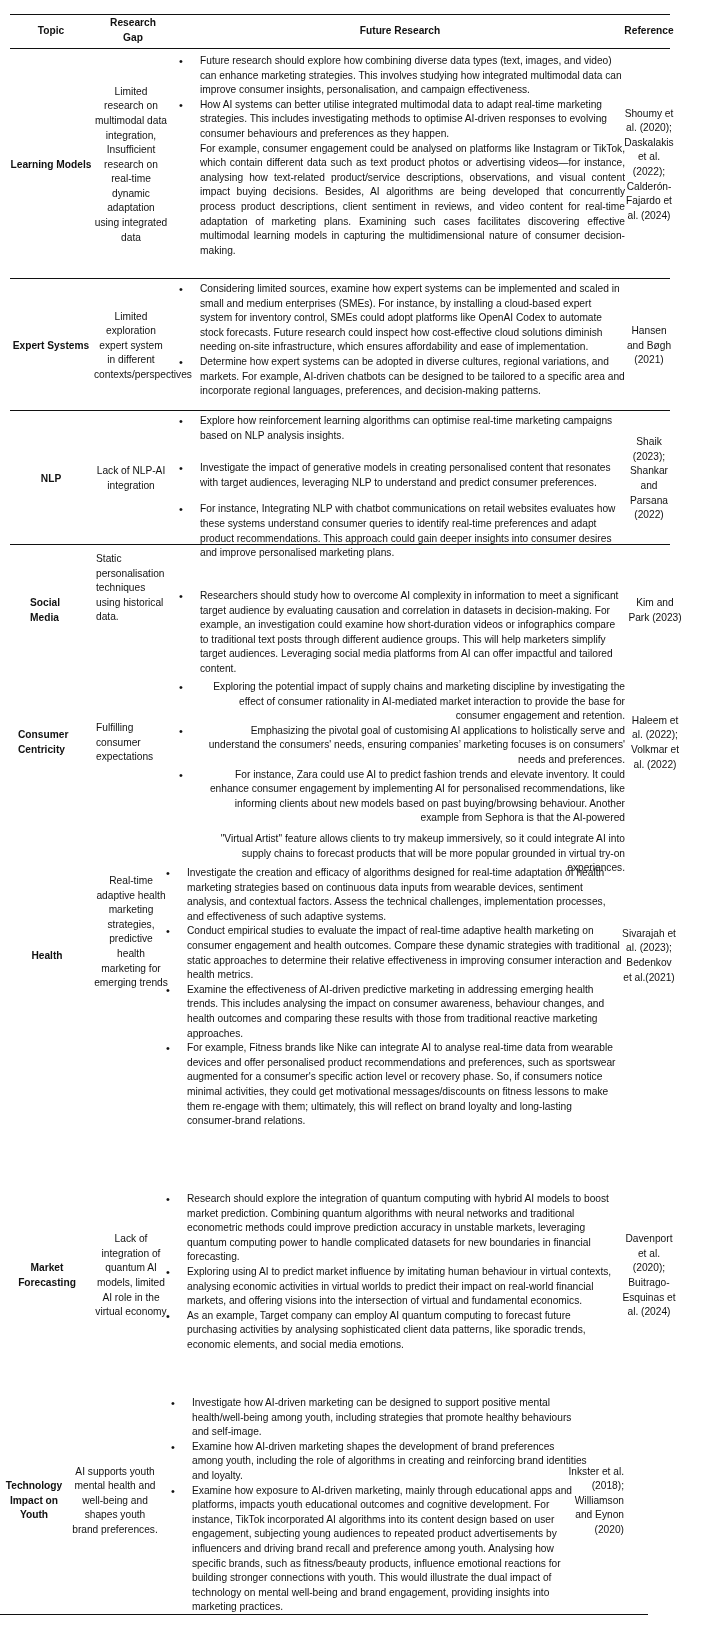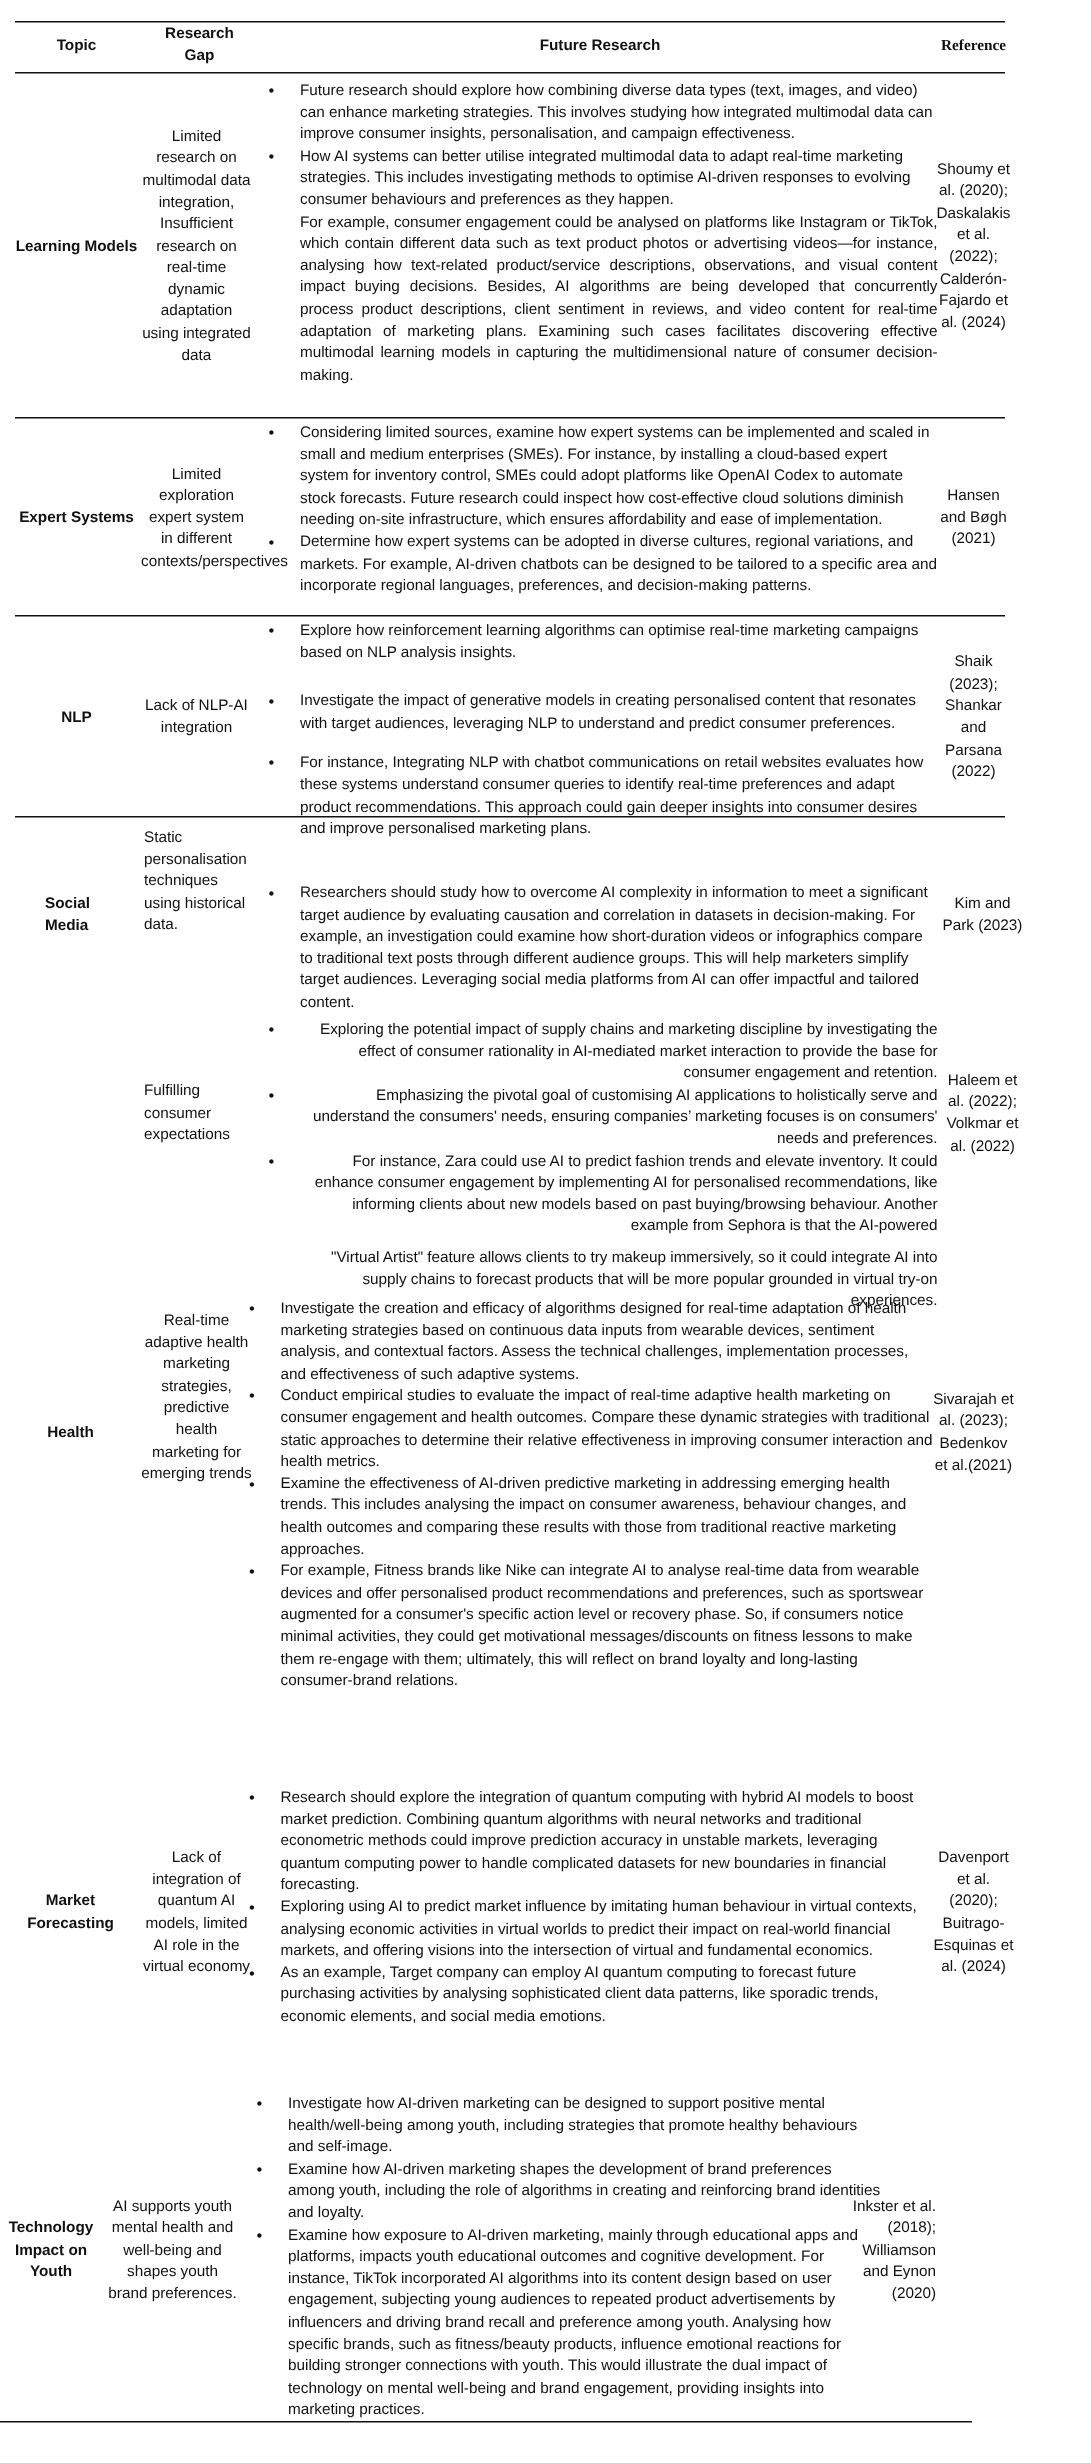--- a/index.html
+++ b/index.html
@@ -32,21 +32,21 @@
 <body>
 
 <div class="tbl">
 
   <div class="hline" style="top:0;"></div>
 
   <div class="row" style="top:2px;height:30px;">
     <div class="cell c-topic hdr vcenter" style="top:0;height:30px;">Topic</div>
     <div class="cell c-gap hdr vcenter" style="top:0;height:30px;width:66px;left:90px;">Research Gap</div>
     <div class="cell hdr vcenter" style="left:165px;width:450px;text-align:center;top:0;height:30px;">Future Research</div>
-    <div class="cell c-ref hdr vcenter" style="top:0;height:30px;font-family:Liberation Serif, serif;">Reference</div>
+    <div class="cell c-ref hdr vcenter" style="top:0;height:30px;">Reference</div>
   </div>
   <div class="hline" style="top:34px;"></div>
 
   <div class="row" style="top:38px;height:226px;">
     <div class="cell c-topic vcenter hdr" style="top:0;height:226px;">Learning Models</div>
     <div class="cell c-gap vcenter" style="top:0;height:226px;">Limited research on multimodal data integration, Insufficient research on real-time dynamic adaptation using integrated data</div>
     <div class="cell c-fr" style="top:2px;">
       <ul>
         <li>Future research should explore how combining diverse data types (text, images, and video) can enhance marketing strategies. This involves studying how integrated multimodal data can improve consumer insights, personalisation, and campaign effectiveness.</li>
         <li>How AI systems can better utilise integrated multimodal data to adapt real-time marketing strategies. This includes investigating methods to optimise AI-driven responses to evolving consumer behaviours and preferences as they happen.</li>
@@ -89,20 +89,21 @@
     <div class="cell c-gap left" style="top:4px;width:68px;">Static personalisation techniques using historical data.</div>
     <div class="cell c-fr" style="top:20px;margin-top:21px;">
       <ul>
         <li>Researchers should study how to overcome AI complexity in information to meet a significant target audience by evaluating causation and correlation in datasets in decision-making. For example, an investigation could examine how short-duration videos or infographics compare to traditional text posts through different audience groups. This will help marketers simplify target audiences. Leveraging social media platforms from AI can offer impactful and tailored content.</li>
       </ul>
     </div>
     <div class="cell c-ref left vcenter" style="top:0;height:126px;width:60px;">Kim and Park (2023)</div>
   </div>
 
   <div class="row" style="top:664px;height:186px;">
+    <div class="cell c-topic left vcenter hdr" style="top:0;height:130px;width:70px;left:8px;">Consumer Centricity</div>
     <div class="cell c-gap left vcenter" style="top:0;height:130px;width:64px;">Fulfilling consumer expectations</div>
     <div class="cell c-fr" style="top:2px;text-align:right;">
       <ul>
         <li>Exploring the potential impact of supply chains and marketing discipline by investigating the effect of consumer rationality in AI-mediated market interaction to provide the base for consumer engagement and retention.</li>
         <li>Emphasizing the pivotal goal of customising AI applications to holistically serve and understand the consumers' needs, ensuring companies’ marketing focuses is on consumers' needs and preferences.</li>
         <li>For instance, Zara could use AI to predict fashion trends and elevate inventory. It could enhance consumer engagement by implementing AI for personalised recommendations, like informing clients about new models based on past buying/browsing behaviour. Another example from Sephora is that the AI-powered</li>
       </ul>
       <p class="cont" style="margin-top:6px;padding-left:22px;">"Virtual Artist" feature allows clients to try makeup immersively, so it could integrate AI into supply chains to forecast products that will be more popular grounded in virtual try-on experiences.</p>
     </div>
     <div class="cell c-ref left vcenter" style="top:0;height:130px;width:60px;">Haleem et al. (2022); Volkmar et al. (2022)</div>

